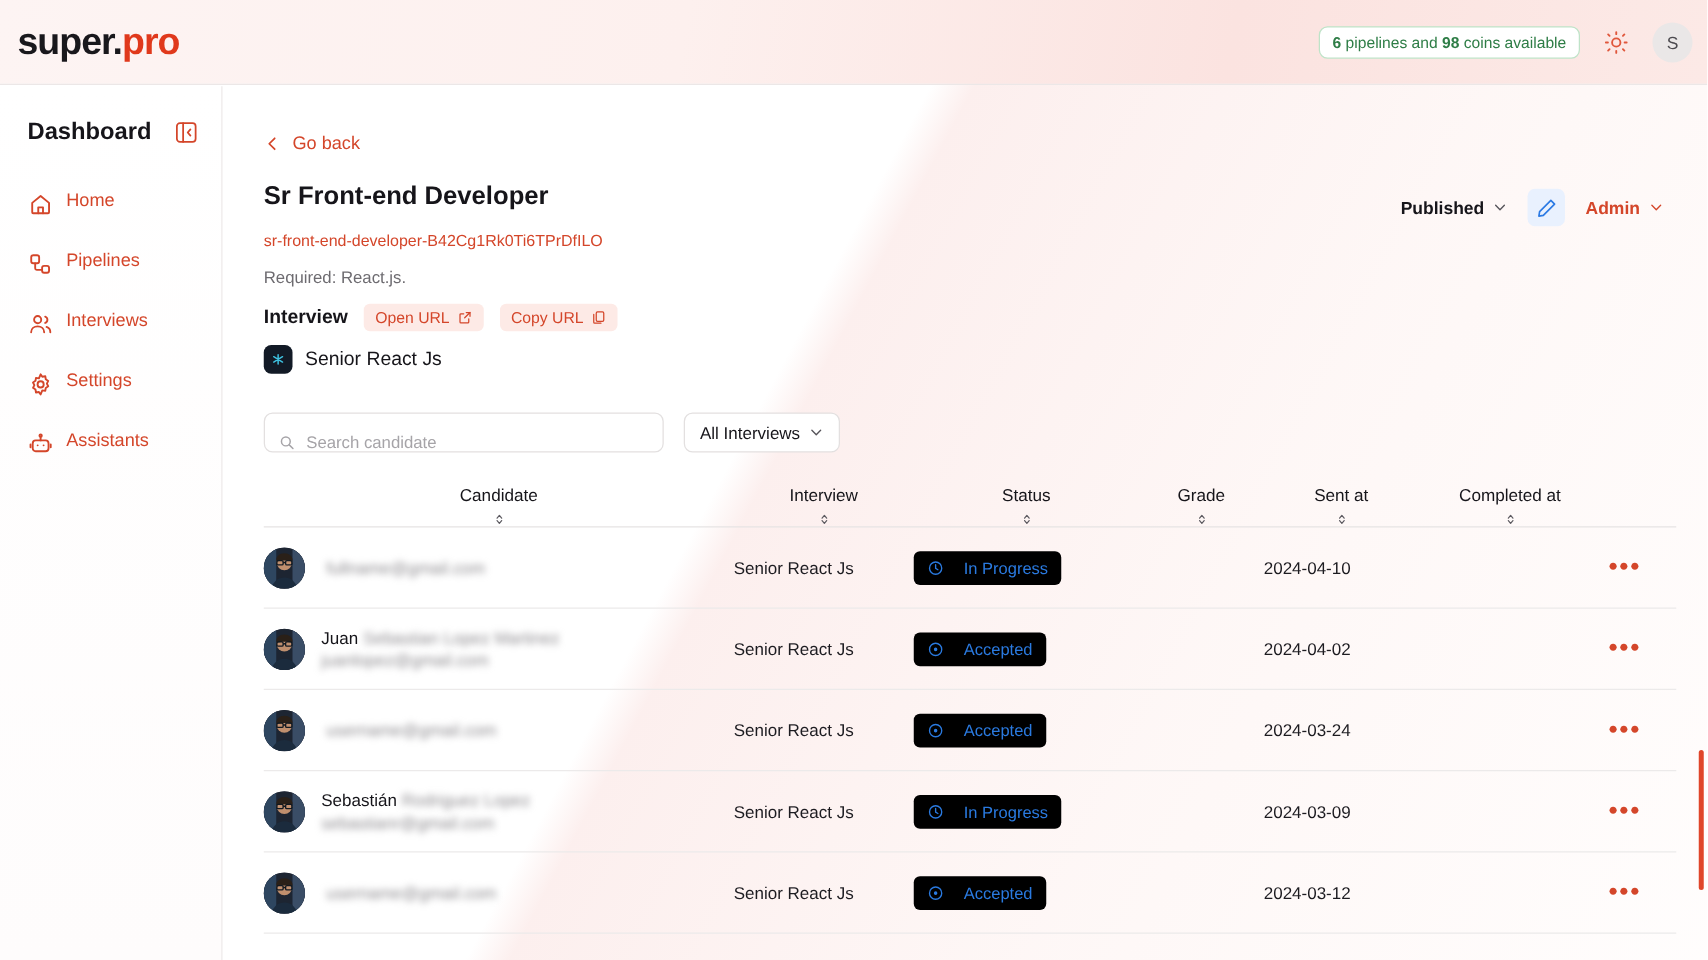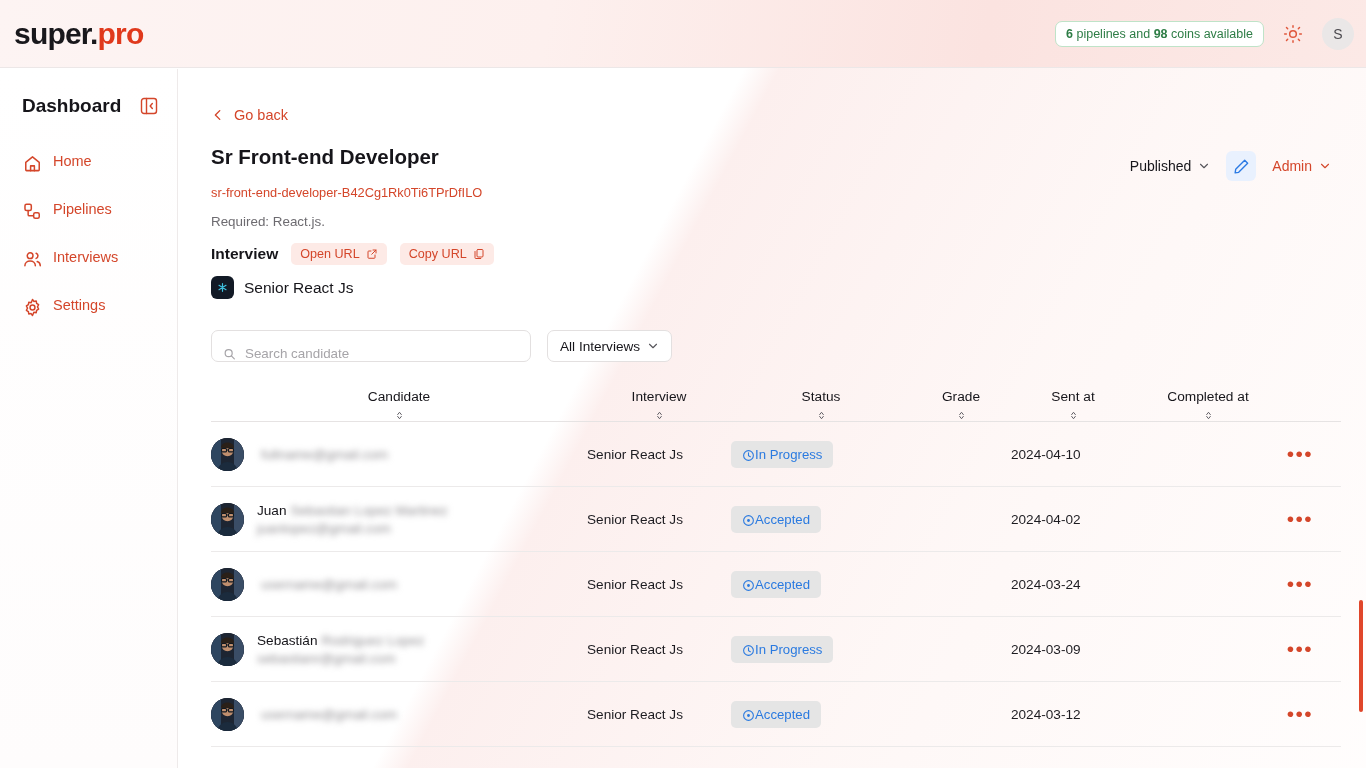--- a/index.html
+++ b/index.html
@@ -163,20 +163,21 @@
   }
   .job-required {
     font-size: 13.4px;
     color: #6d6b70;
     margin-bottom: 14px;
   }
 
   .title-actions {
     display: flex; align-items: center; gap: 14px;
     margin-top: 6px;
+    font-weight: bold;
   }
   .drop-btn {
     display: flex; align-items: center; gap: 7px;
     font-size: 14px; color: #16151a;
     cursor: pointer;
     padding: 4px 2px;
   }
   .drop-btn.accent { color: #d4462a; }
   .edit-btn {
     width: 30px; height: 30px;
@@ -281,22 +282,22 @@
   .cand-line { display: flex; align-items: center; gap: 4px; font-size: 13.6px; color: #16151a; }
   .blurred {
     color: #8e8c90;
     filter: blur(3.1px);
     user-select: none;
     white-space: nowrap;
   }
   .cell-text { font-size: 13.6px; color: #1d1c21; }
 
   .badge {
-    display: inline-flex; align-items: flex-end; gap: 0;
-    background: #e5e5e5;
+    display: inline-flex; align-items: center; gap: 16px;
+    background: #000000;
     color: #2a7ae0;
     font-size: 13.2px;
     border-radius: 5px;
     padding: 6px 11px;
     cursor: pointer;
   }
   .dots {
     color: #d4462a;
     font-size: 21px;
     letter-spacing: 1.4px;
@@ -394,20 +395,32 @@
     <div class="nav-item">
       <span class="nic">
         <svg width="19" height="19" viewBox="0 0 24 24" fill="none" stroke="#d4462a" stroke-width="1.9" stroke-linecap="round" stroke-linejoin="round">
           <circle cx="12" cy="12" r="3.1"></circle>
           <path d="M12 1.8l1.7 2.5 3-.5.5 3 2.5 1.7-1.4 2.7 1.4 2.7-2.5 1.7-.5 3-3-.5L12 22.2l-1.7-2.5-3 .5-.5-3L4.3 15.5l1.4-2.7-1.4-2.7 2.5-1.7.5-3 3 .5z"></path>
         </svg>
       </span>
       <span>Settings</span>
     </div>
 
+    <div class="nav-item">
+      <span class="nic">
+        <svg width="19" height="19" viewBox="0 0 24 24" fill="none" stroke="#d4462a" stroke-width="1.9" stroke-linecap="round" stroke-linejoin="round">
+          <rect x="4" y="8" width="16" height="11" rx="3"></rect>
+          <path d="M12 4.2V8"></path>
+          <circle cx="12" cy="3.2" r="1.2"></circle>
+          <path d="M1.8 12v3M22.2 12v3"></path>
+          <path d="M9 13h.01M15 13h.01"></path>
+        </svg>
+      </span>
+      <span>Assistants</span>
+    </div>
   </div>
 
   <div class="main">
 
     <div class="goback">
       <svg width="14" height="14" viewBox="0 0 24 24" fill="none" stroke="#d4462a" stroke-width="2.4" stroke-linecap="round" stroke-linejoin="round">
         <path d="M15 4.5L7.5 12l7.5 7.5"></path>
       </svg>
       <span>Go back</span>
     </div>

